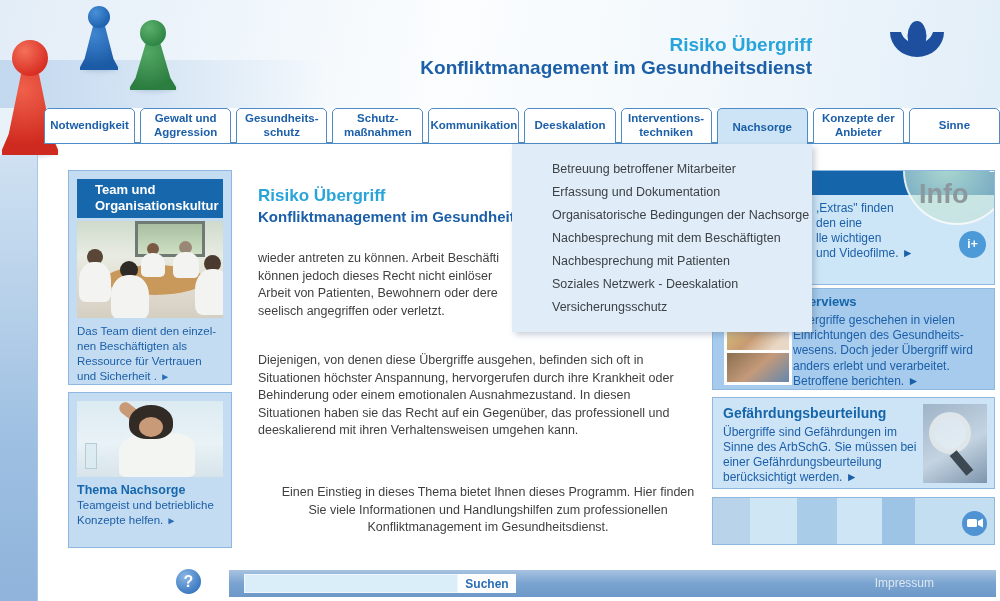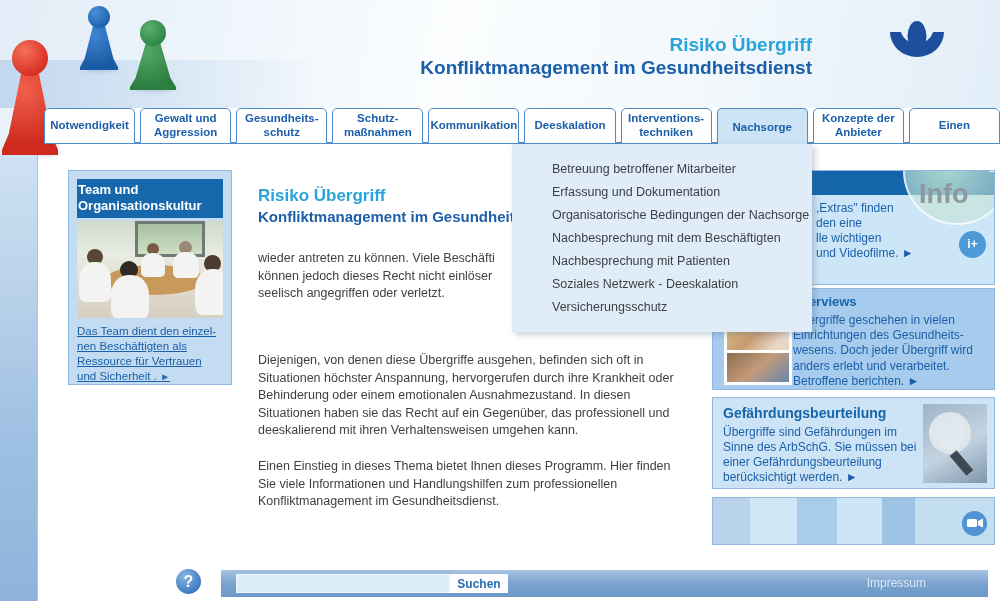--- a/index.html
+++ b/index.html
@@ -55,23 +55,23 @@
   
   .left-strip {
     position:absolute; left:0; top:155px; width:38px; height:446px;
     background:linear-gradient(180deg,#cfe1f2 0%,#b9d2ea 30%,#9dbfe2 65%,#8fb3da 100%);
     border-right:1px solid #a9c6e4;
   }
 
   
   .side-box { position:absolute; background:#c3dcf1; border:1px solid #8fb8e0; }
   .box1 { left:68px; top:170px; width:164px; height:215px; }
-  .box1 .hdr { margin:8px 8px 0 8px; background:#1767ad; color:#fff; font-size:13px; font-weight:bold; line-height:1.25; padding:3px 1px; }
+  .box1 .hdr { margin:8px 8px 0 8px; background:#1767ad; color:#fff; font-size:13px; font-weight:bold; line-height:1.25; padding:3px 18px; }
   .thumb { margin:3px 8px 0 8px; height:97px; position:relative; overflow:hidden; cursor:pointer; }
-  .caption { margin:6px 8px 0 8px; color:#1c5fa9; font-size:11.5px; line-height:1.32; white-space:pre-line;text-decoration:underline; }
+  .caption { margin:6px 8px 0 8px; color:#1c5fa9; font-size:11.5px; line-height:1.32; white-space:pre-line; }
   .arrow { color:#2a6db5; font-size:10px; cursor:pointer; }
   .box2 { left:68px; top:392px; width:164px; height:156px; }
   .box2 .thumb { height:76px; margin-top:8px; }
   .box2 .btitle { margin:6px 8px 0 8px; color:#1767ad; font-size:12.5px; font-weight:bold; }
   .box2 .caption { margin:1px 8px 0 8px; }
 
   
   .team-photo { background:linear-gradient(180deg,#cfdacc 0%,#e8ece2 35%,#e3ded2 60%,#d5cfc2 100%); }
   .team-photo .window { position:absolute; left:58px; top:0; width:70px; height:36px; background:linear-gradient(180deg,#a8bfa0,#cfe0c4); border:3px solid #6f7a74; }
   .team-photo .table { position:absolute; left:28px; top:44px; width:100px; height:30px; border-radius:50%; background:#c9995c; }
@@ -85,21 +85,21 @@
   .nachsorge-photo .arm { position:absolute; left:40px; top:8px; width:34px; height:12px; border-radius:8px; background:#c99a78; transform:rotate(38deg); }
   .nachsorge-photo .torso { position:absolute; left:42px; top:32px; width:76px; height:44px; border-radius:40% 30% 10% 10%; background:#f2f5f2; }
   .nachsorge-photo .glass { position:absolute; left:8px; top:42px; width:12px; height:26px; background:rgba(220,235,242,.9); border:1px solid #b7ccd6; }
 
   
   .main-h1 { position:absolute; left:258px; top:186px; color:#29a4da; font-size:17px; font-weight:bold; }
   .main-h2 { position:absolute; left:258px; top:208px; color:#1c5fa9; font-size:15px; font-weight:bold; white-space:nowrap; }
   .p1 { position:absolute; left:258px; top:250px; width:250px; font-size:12.5px; color:#3f3f3f; line-height:17.5px; }
   .p1 div { white-space:nowrap; overflow:visible; }
   .para { position:absolute; left:258px; width:460px; font-size:12.5px; color:#3f3f3f; line-height:17.5px; white-space:pre-line; }
-  .p2 { top:352px; } .p3 { top:458px; }
+  .p2 { top:352px; } .p3 { top:484px;text-align:center; }
 
   
   .rbox { position:absolute; left:712px; width:283px; border:1px solid #8fb8e0; }
   .boxA { top:170px; height:115px; background:#cde6f7; overflow:hidden; }
   .boxA .bar { height:24px; background:#1565ab; }
   .boxA .lines { position:absolute; left:103px; top:30px; font-size:12px; color:#1c5fa9; line-height:15px; white-space:pre-line; }
   .lens { position:absolute; left:190px; top:-54px; width:108px; height:108px; border-radius:50%;
     background:radial-gradient(circle at 40% 45%, rgba(198,236,214,.85), rgba(196,224,213,.55) 70%, rgba(210,230,222,.35));
     border:2px solid rgba(255,255,255,.75); cursor:pointer; }
   .lens .info-word { position:absolute; left:14px; top:60px; color:#8d979e; font-size:27px; font-weight:bold; }
@@ -120,21 +120,21 @@
   .gef-photo { position:absolute; right:7px; top:6px; width:64px; height:79px; background:linear-gradient(150deg,#9fb4c8,#c3d3e1 55%,#7e95ac); overflow:hidden; }
   .gef-photo .mag { position:absolute; left:6px; top:8px; width:42px; height:42px; border-radius:50%; border:5px solid #dfe6ea; background:rgba(235,243,248,.75); }
   .gef-photo .handle { position:absolute; left:34px; top:46px; width:9px; height:26px; background:#3c4852; transform:rotate(-40deg); }
 
   .boxD { top:497px; height:48px; cursor:pointer;
     background:linear-gradient(90deg,#b9d4ea 0 13%,#cfe6f5 13% 30%,#a9cce8 30% 44%,#cde5f5 44% 60%,#9dc4e4 60% 72%,#c3def1 72% 100%); }
   .boxD .word { position:absolute; left:2px; top:-7px; font-size:46px; font-weight:bold; letter-spacing:-2px; color:#4d7fc0; opacity:.72; }
   .cam { position:absolute; right:7px; top:13px; width:25px; height:25px; border-radius:50%; background:#4f93d2; }
 
   
-  .footer-bar { position:absolute; left:221px; top:570px; width:767px; height:27px;
+  .footer-bar { position:absolute; left:229px; top:570px; width:767px; height:27px;
     background:linear-gradient(180deg,#a7c3e0,#7aa3d0 50%,#6d98c8); }
   .search-input { position:absolute; left:15px; top:4px; width:214px; height:19px; background:#d9eef8;
     border:1px solid #eef7fc; font-size:12px; color:#333; padding:0 4px; }
   .search-btn { position:absolute; left:229px; top:4px; width:58px; height:19px; background:#fdfdfd; border:none;
     color:#2a6db5; font-size:12px; font-weight:bold; font-family:"Liberation Sans",sans-serif; cursor:pointer; }
   .impressum { position:absolute; right:62px; top:6px; color:#dbe7f2; font-size:12px; cursor:pointer; }
   .help { position:absolute; left:176px; top:569px; width:25px; height:25px; border-radius:50%;
     background:radial-gradient(circle at 35% 30%, #8ab6e4, #3a78c0 75%); color:#fff; font-size:16px; font-weight:bold;
     text-align:center; line-height:25px; cursor:pointer; }
 </style>
@@ -185,21 +185,21 @@
 schutz</div>
     <div class="tab">Schutz-
 maßnahmen</div>
     <div class="tab">Kommunikation</div>
     <div class="tab">Deeskalation</div>
     <div class="tab">Interventions-
 techniken</div>
     <div class="tab active">Nachsorge</div>
     <div class="tab">Konzepte der
 Anbieter</div>
-    <div class="tab">Einen</div>
+    <div class="tab">Sinne</div>
   </div>
 
   <div class="left-strip"></div>
 
   <div class="side-box box1">
     <div class="hdr" style="white-space:pre-line;">Team und
 Organisationskultur</div>
     <div class="thumb team-photo">
       <div class="window"></div>
       <div class="table"></div>
@@ -223,26 +223,39 @@
           <div class="p-head" style="left:9px; top:0; width:17px; height:17px; background:#4a3a30;"></div>
           <div class="p-body" style="left:0; top:14px; width:36px; height:46px;"></div>
         </div>
     </div>
     <div class="caption"><span>Das Team dient den einzel-
 nen Beschäftigten als
 Ressource für Vertrauen
 und Sicherheit .</span> <span class="arrow">►</span></div>
   </div>
 
+  <div class="side-box box2">
+    <div class="thumb nachsorge-photo">
+      <div class="glass"></div>
+      <div class="torso"></div>
+      <div class="arm"></div>
+      <div class="hair"></div>
+      <div class="face"></div>
+    </div>
+    <div class="btitle">Thema Nachsorge</div>
+    <div class="caption"><span>Teamgeist und betriebliche
+Konzepte helfen.</span> <span class="arrow">►</span></div>
+  </div>
 
   <div class="main-h1">Risiko Übergriff</div>
   <div class="main-h2">Konfliktmanagement im Gesundheitsdienst</div>
   <div class="p1">
-    <div>wieder antreten zu können. Viele Beschäfti</div>
+    <div>wieder antreten zu können. Arbeit Beschäfti</div>
     <div>können jedoch dieses Recht nicht einlöser</div>
+    <div>Arbeit von Patienten, Bewohnern oder dere</div>
     <div>seelisch angegriffen oder verletzt.</div>
   </div>
   <div class="para p2">Diejenigen, von denen diese Übergriffe ausgehen, befinden sich oft in
 Situationen höchster Anspannung, hervorgerufen durch ihre Krankheit oder
 Behinderung oder einem emotionalen Ausnahmezustand. In diesen
 Situationen haben sie das Recht auf ein Gegenüber, das professionell und
 deeskalierend mit ihren Verhaltensweisen umgehen kann.</div>
   <div class="para p3">Einen Einstieg in dieses Thema bietet Ihnen dieses Programm. Hier finden
 Sie viele Informationen und Handlungshilfen zum professionellen
 Konfliktmanagement im Gesundheitsdienst.</div>

